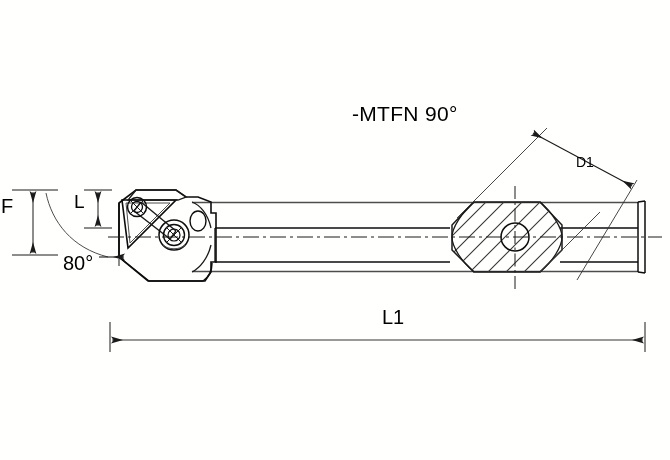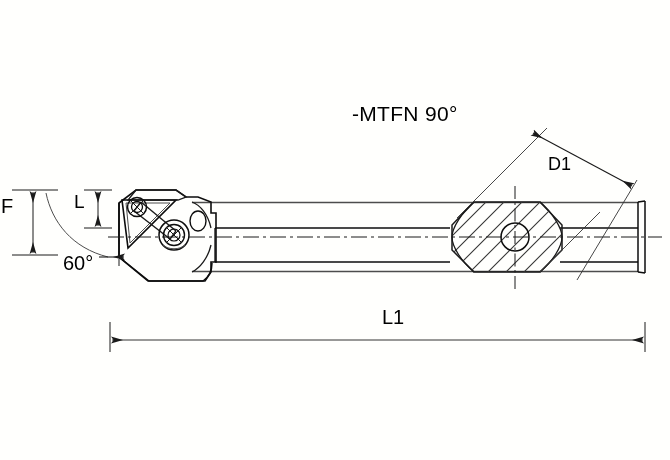--- a/index.html
+++ b/index.html
@@ -34,23 +34,23 @@
     line-height: 1;
     user-select: none;
   }
   #label-title {
     left: 352px;
     top: 103px;
     font-size: 21px;
     letter-spacing: 0.3px;
   }
   #label-d1 {
-    left: 548px;
+    left: 576px;
     top: 155px;
-    font-size: 18px;
+    font-size: 14px;
   }
   #label-l1 {
     left: 382px;
     top: 307px;
     font-size: 20px;
   }
   #label-f {
     left: 1px;
     top: 196px;
     font-size: 20px;
@@ -224,15 +224,15 @@
   <div class="label-text" id="label-title">-MTFN 90°</div>
 
   <div class="label-text" id="label-d1">D1</div>
 
   <div class="label-text" id="label-l1">L1</div>
 
   <div class="label-text" id="label-f">F</div>
 
   <div class="label-text" id="label-l">L</div>
 
-  <div class="label-text" id="label-angle">60°</div>
+  <div class="label-text" id="label-angle">80°</div>
 
 </div>
 
 </body></html>

